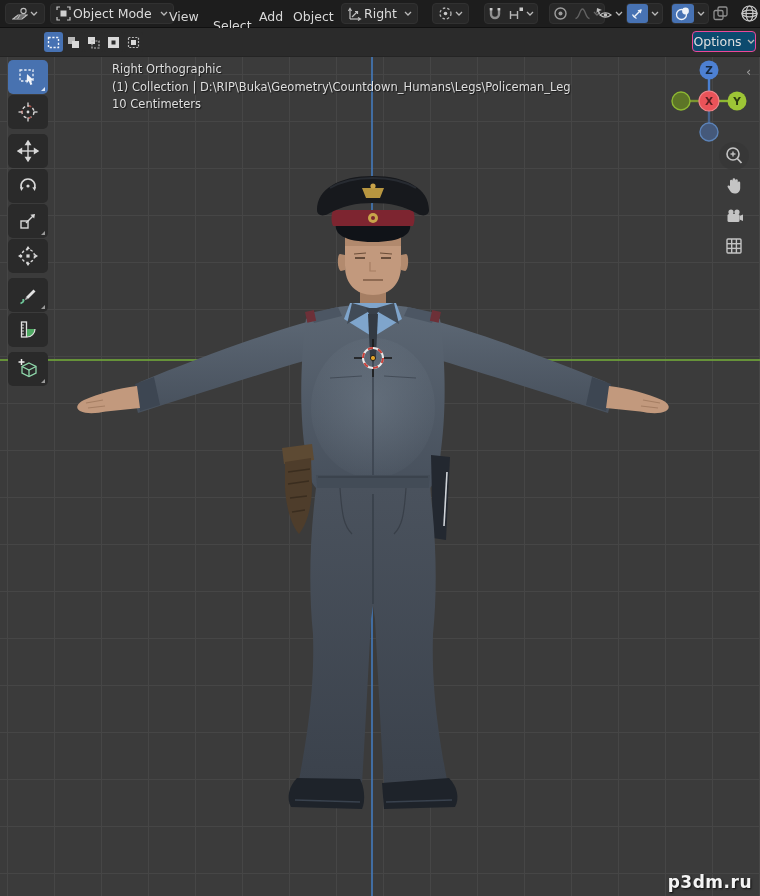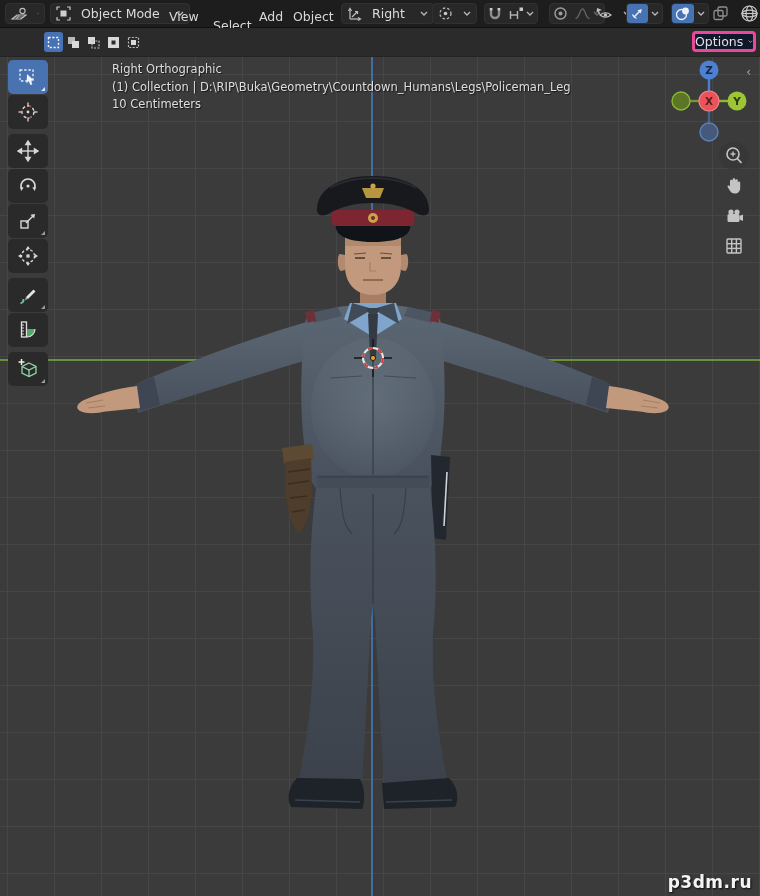--- a/index.html
+++ b/index.html
@@ -4,39 +4,39 @@
 <style>
   html,body{margin:0;padding:0;background:#000;}
   #app{position:relative;width:760px;height:896px;overflow:hidden;
        font-family:"DejaVu Sans","Liberation Sans",sans-serif;
        -webkit-font-smoothing:antialiased;background:#3b3b3b;}
 
   
   #topbar{position:absolute;left:0;top:0;width:760px;height:27px;background:#1d1d1d;
           border-bottom:1px solid #101010;z-index:30;}
   .abs{position:absolute;}
-  .hbtn{display:flex;align-items:center;gap:10px;height:21px;background:#282828;
+  .hbtn{display:flex;align-items:center;gap:2px;height:21px;background:#282828;
         border:1px solid #313131;border-radius:4px;padding:0 5px;box-sizing:border-box;color:#dcdcdc;
         font-size:12.5px;cursor:default;}
   .hmenu{display:flex;align-items:flex-end;height:21px;padding:0 9px;color:#d8d8d8;font-size:12.5px;
          border-radius:4px;}
   .pill{display:flex;align-items:center;height:21px;background:#282828;border:1px solid #313131;
         border-radius:4px;box-sizing:border-box;}
   .seg{display:flex;align-items:center;justify-content:center;height:19px;padding:0 3px;}
   .seg.blue{background:#4772b3;border-radius:3px;}
   .icon{display:inline-flex;align-items:center;justify-content:center;}
 
   
   #toolbar2{position:absolute;left:0;top:28px;width:760px;height:28px;background:#2b2b2b;
             border-bottom:1px solid #242424;z-index:30;}
   .selmode{position:absolute;top:4px;width:19px;height:20px;border-radius:3px;background:#2b2b2b;
            display:flex;align-items:center;justify-content:center;}
   .selmode.active{background:#4772b3;}
-  #optionsBtn{position:absolute;left:692px;top:3px;width:64px;height:21px;background:#0f172a;
-              border:3px solid #ec4899;border-radius:4px;display:flex;align-items:center;
+  #optionsBtn{position:absolute;left:692px;top:3px;width:64px;height:21px;background:#0c4a6e;
+              border:1px solid #ec4899;border-radius:4px;display:flex;align-items:center;
               justify-content:center;gap:5px;color:#e0e0e0;font-size:12.5px;box-sizing:border-box;}
 
   
   #viewport{position:absolute;left:0;top:56px;width:760px;height:840px;background:#3b3b3b;
             background-image:
               linear-gradient(to right,#464646 1px,transparent 1px),
               linear-gradient(to bottom,#464646 1px,transparent 1px);
             background-size:47px 47px;background-position:7px 18px;overflow:hidden;}
   #axisY{position:absolute;left:0;top:303px;width:760px;height:2px;background:#6fa23a;opacity:.85;}
   #axisZ{position:absolute;left:371px;top:0;width:2px;height:840px;background:#4377b5;opacity:.85;}

